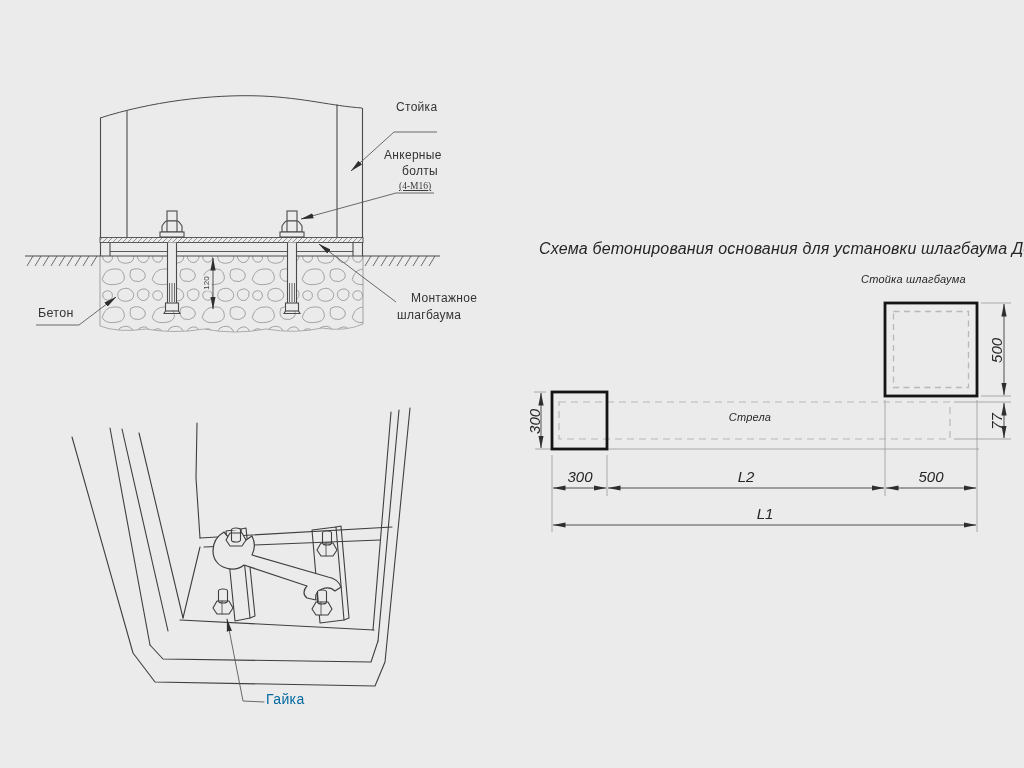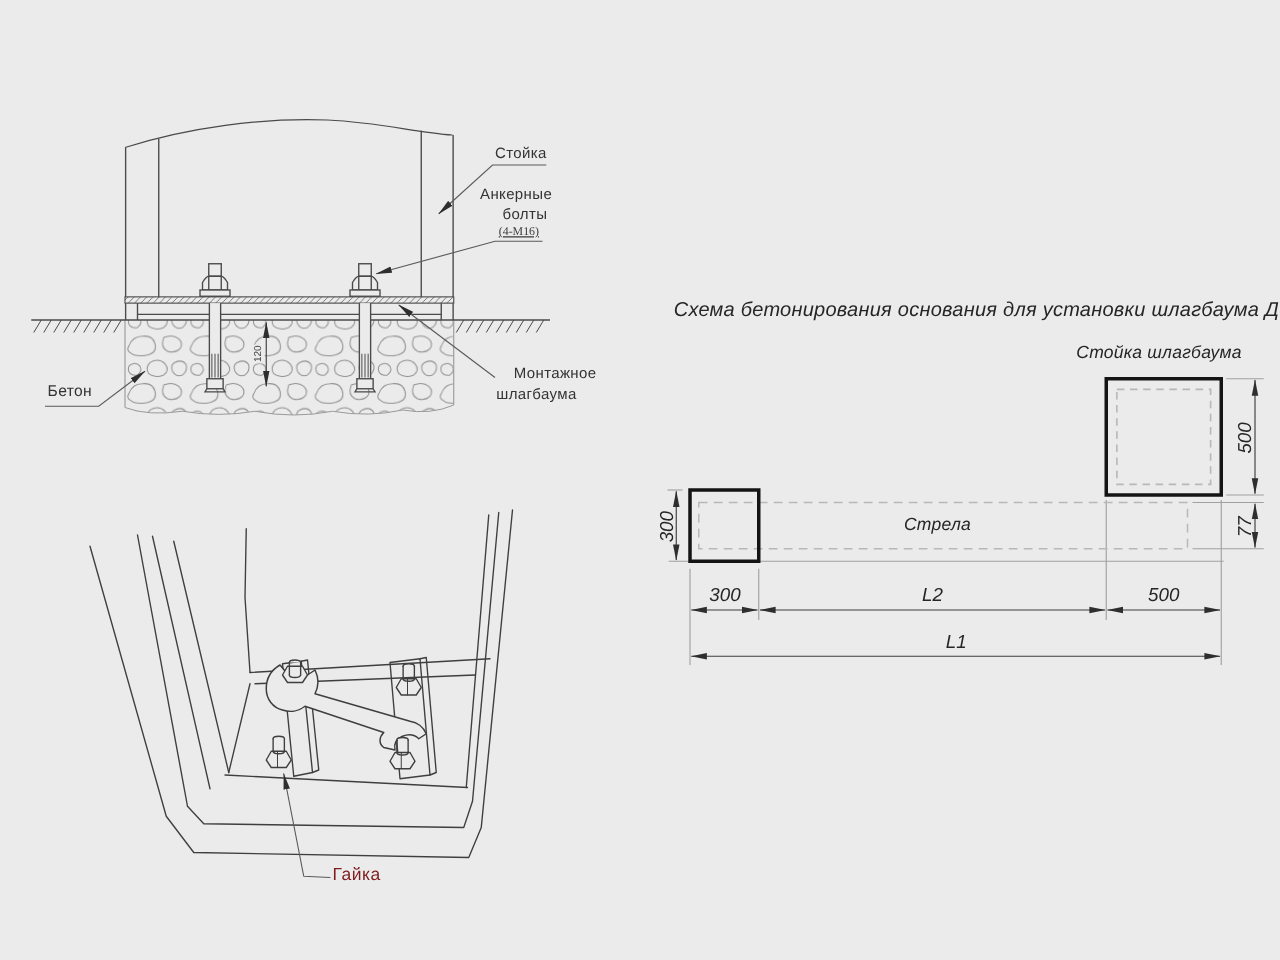--- a/index.html
+++ b/index.html
@@ -4,26 +4,26 @@
 <style>
   html,body{margin:0;padding:0;}
   .page{position:relative;width:1024px;height:768px;background:#ebebeb;overflow:hidden;
         font-family:"Liberation Sans",sans-serif;color:#2d2d2d;}
   svg{position:absolute;left:0;top:0;}
   .lbl{position:absolute;white-space:nowrap;line-height:1.25;}
   .lbl-sans{font-family:"Liberation Sans",sans-serif;font-size:12px;color:#333;letter-spacing:.3px;}
   .lbl-serif{font-family:"Liberation Serif",serif;font-size:9.5px;color:#3a3a3a;text-decoration:underline;}
   .gost{font-family:"Liberation Sans",sans-serif;font-style:italic;color:#262626;}
   .gost-title{font-size:16px;letter-spacing:.2px;}
-  .gost-label{font-size:14px;letter-spacing:.2px;}
+  .gost-label{font-size:11px;letter-spacing:.2px;}
   .gost-dim{font-size:15px;text-align:center;}
   .rot{transform:rotate(-90deg);transform-origin:center center;}
   .dim-small{font-size:8px;color:#444;background:#ebebeb;padding:0 1px;
              font-family:"Liberation Sans",sans-serif;}
-  .nut-label{font-size:14px;color:#7f1d1d;letter-spacing:.4px;}
+  .nut-label{font-size:14px;color:#0369a1;letter-spacing:.4px;}
 </style>
 </head>
 <body>
 
 <div class="page">
 
 <svg width="1024" height="768" viewBox="0 0 1024 768">
   <defs>
     <marker id="arw" markerWidth="13" markerHeight="6" refX="12.5" refY="3" orient="auto" markerUnits="userSpaceOnUse">
       <path d="M13,3 L0,0.4 L0,5.6 Z" fill="#2e2e2e"></path>
@@ -212,21 +212,21 @@
       <line x1="1004" y1="304" x2="1004" y2="395" marker-start="url(#arwS)" marker-end="url(#arw)"></line>
       <line x1="1004" y1="403" x2="1004" y2="438" marker-start="url(#arwS)" marker-end="url(#arw)"></line>
       <line x1="553" y1="488" x2="606" y2="488" marker-start="url(#arwS)" marker-end="url(#arw)"></line>
       <line x1="608" y1="488" x2="884" y2="488" marker-start="url(#arwS)" marker-end="url(#arw)"></line>
       <line x1="886" y1="488" x2="976" y2="488" marker-start="url(#arwS)" marker-end="url(#arw)"></line>
       <line x1="553" y1="525" x2="976" y2="525" marker-start="url(#arwS)" marker-end="url(#arw)"></line>
     </g>
   </g>
 </svg>
 
-<div class="lbl lbl-sans" style="left:396px;top:115px;">Стойка</div>
+<div class="lbl lbl-sans" style="left:396px;top:100px;">Стойка</div>
 <div class="lbl lbl-sans" style="left:384px;top:148px;">Анкерные</div>
 <div class="lbl lbl-sans" style="left:402px;top:164px;">болты</div>
 <div class="lbl lbl-serif" style="left:399px;top:181px;">(4-М16)</div>
 <div class="lbl lbl-sans" style="left:391px;top:291px;margin-left:20px;">Монтажное</div>
 <div class="lbl lbl-sans" style="left:397px;top:308px;">шлагбаума</div>
 <div class="lbl lbl-sans" style="left:38px;top:306px;font-size:12.5px;">Бетон</div>
 <div class="lbl dim-small rot" style="left:199px;top:278px;">120</div>
 
 <div class="lbl nut-label" style="left:266px;top:691px;">Гайка</div>
 

